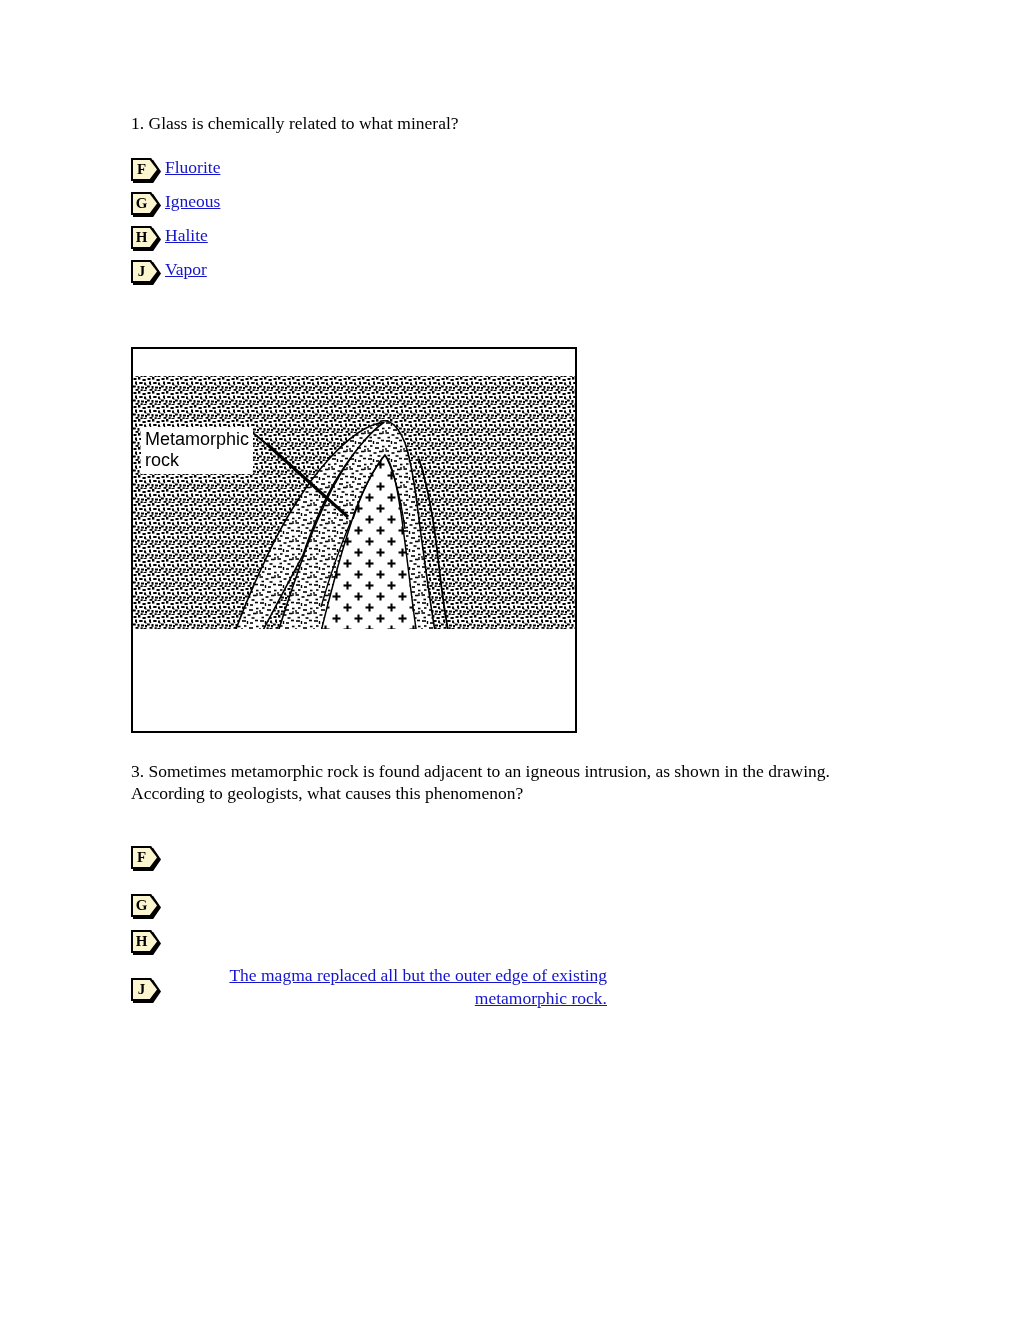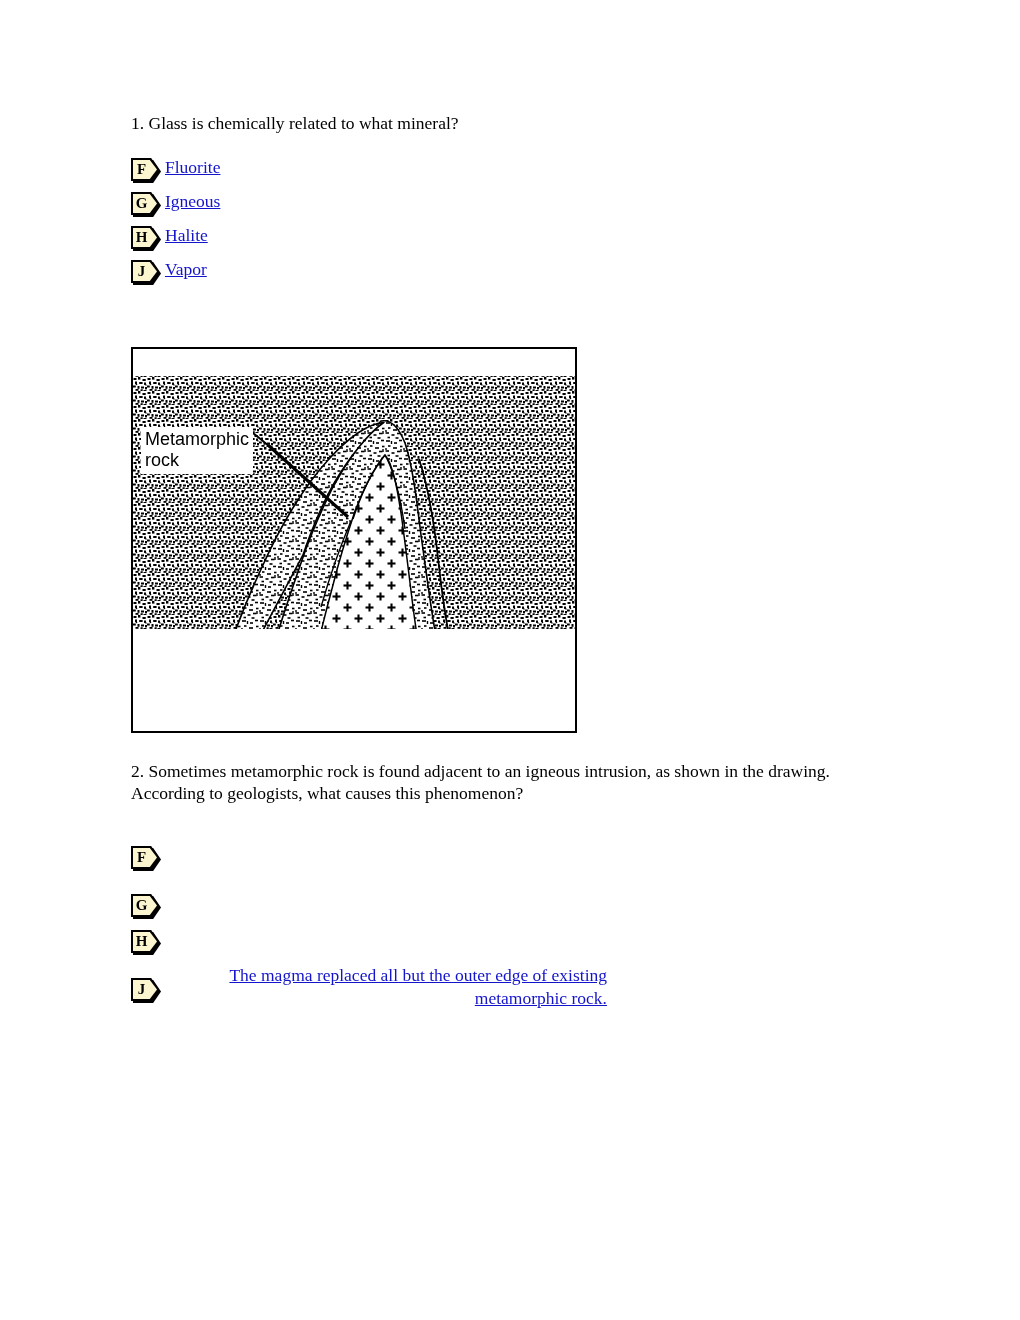--- a/index.html
+++ b/index.html
@@ -358,21 +358,21 @@
 
       <div class="lbl" id="label-metamorphic">Metamorphic
 rock</div>
 
       <div class="lbl" id="label-igneous">Igneous
 intrusion</div>
     </div>
   </div>
 
   <div class="q2">
-    <p class="qtext">2. Sometimes metamorphic rock is found adjacent to an igneous intrusion, as shown in the drawing. According to geologists, what causes this phenomenon?</p>
+    <p class="qtext">3. Sometimes metamorphic rock is found adjacent to an igneous intrusion, as shown in the drawing. According to geologists, what causes this phenomenon?</p>
   </div>
 
   <div class="choices2">
 
     <div class="choice-row">
       <div class="bullet-wrap" style="margin-top:14px;">
         <div class="bullet">
           <div class="shadow"></div>
           <div class="body"></div>
           <div class="inner"></div>

